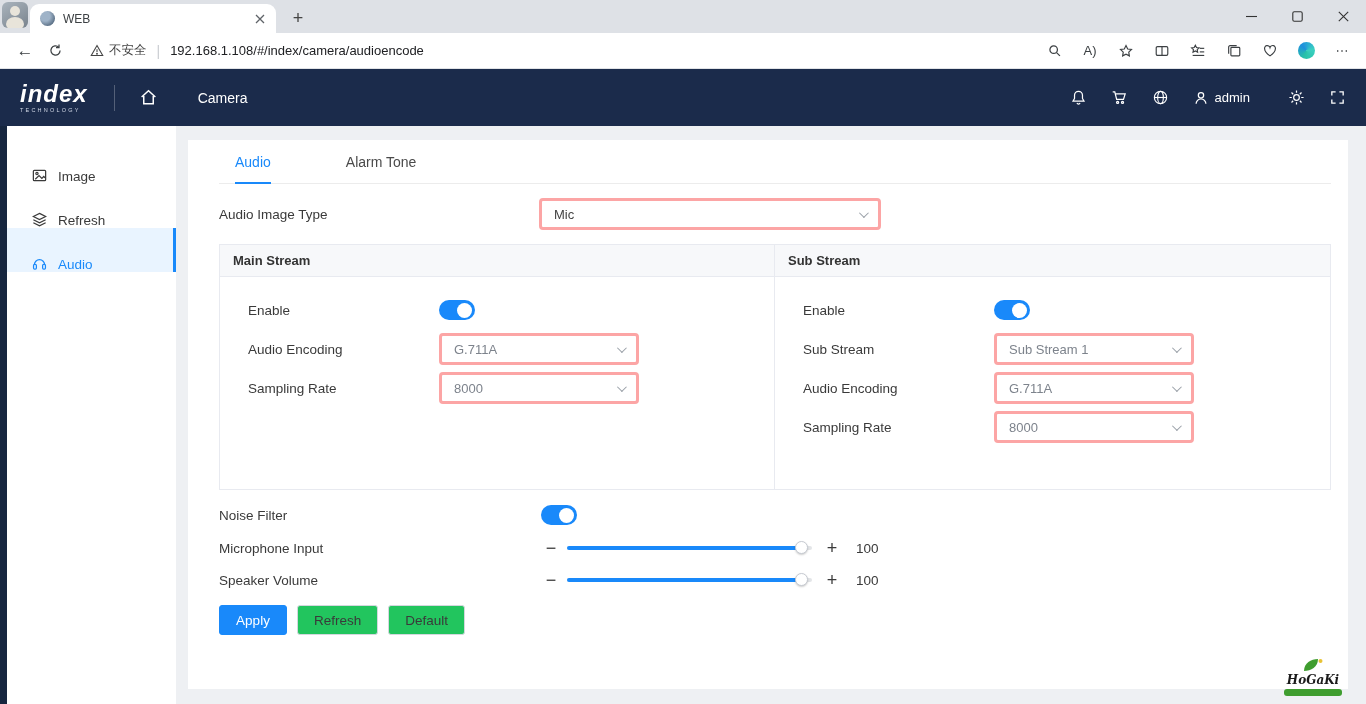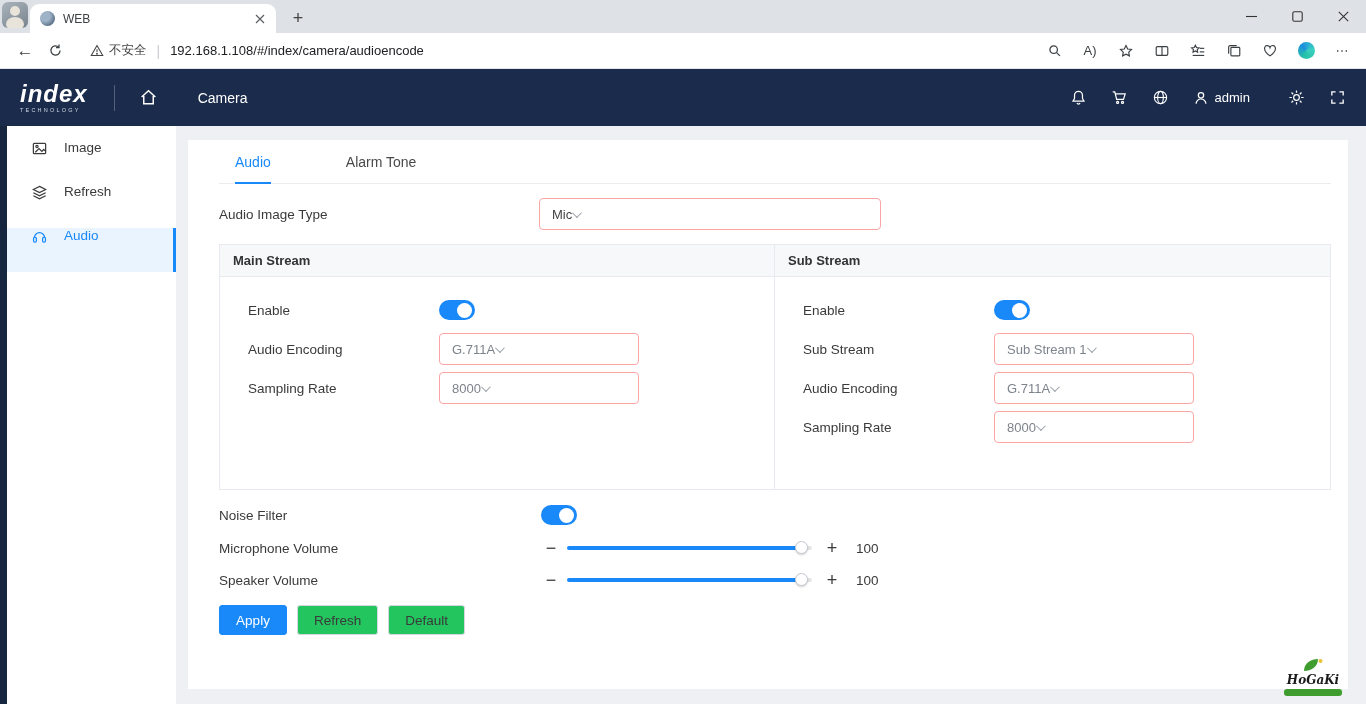--- a/index.html
+++ b/index.html
@@ -42,38 +42,38 @@
   .home-btn { margin-right:40px; color:#fff; }
   .hdr-title { font-size:14px; }
   .hdr-right { margin-left:auto; display:flex; align-items:center; gap:24px; }
   .hdr-ic { color:#fff; display:flex; align-items:center; gap:6px; font-size:13px; }
   .hdr-gear { margin-left:14px; }
 
   
   .page { display:flex; height:578px; }
   .left-strip { width:7px; background:#16263f; }
   .sidebar { width:169px; background:#fff; padding-top:14px; }
-  .side-item { height:44px; display:flex; align-items:flex-start; gap:16px; padding-left:24px; font-size:13.5px; color:#3a3a3a; position:relative; cursor:pointer; }
+  .side-item { height:44px; display:flex; align-items:flex-end; gap:10px; padding-left:24px; font-size:13.5px; color:#3a3a3a; position:relative; cursor:pointer; }
   .side-item.active { color:#1989fa; background:#e9f4ff; }
   .side-item.active::after { content:""; position:absolute; right:0; top:0; bottom:0; width:3px; background:#1989fa; }
 
   .main { flex:1; background:#eef0f3; padding:14px 18px 0 12px; position:relative; }
   .card { background:#fff; height:549px; padding:0 17px 0 31px; }
 
   
   .tabs { height:44px; border-bottom:1px solid #ececec; display:flex; gap:75px; padding-left:16px; align-items:center; }
   .ctab { font-size:14px; color:#4a4a4a; height:100%; display:flex; align-items:center; position:relative; cursor:pointer; }
   .ctab.active { color:#1989fa; }
   .ctab.active::after { content:""; position:absolute; left:0; right:0; bottom:-1px; height:2px; background:#1989fa; }
 
   
   .form-row { display:flex; align-items:center; margin-top:14px; }
   .f-label { width:320px; font-size:13.5px; color:#3a3a3a; }
-  .dropdown { height:32px; border:1px solid #fca5a5; border-radius:4px; background:#fff; display:flex; align-items:center;
-    padding:0 12px; font-size:13px; color:#444; cursor:pointer; }
+  .dropdown { height:32px; border:3px solid #fca5a5; border-radius:4px; background:#fff; display:flex; align-items:center;
+    justify-content:space-between; padding:0 12px; font-size:13px; color:#444; cursor:pointer; }
   .dd-wide { width:342px; }
   .dd-std { width:200px; color:#7d838c; }
   .chev { width:7px; height:7px; border-right:1.5px solid #9aa0a8; border-bottom:1.5px solid #9aa0a8; transform:rotate(45deg) translateY(-2px); }
 
   
   .stream-table { margin-top:14px; border:1px solid #e8eaf0; display:grid; grid-template-columns:1fr 1fr; }
   .th { background:#f7f8fa; font-weight:bold; font-size:13px; color:#333; height:32px; display:flex; align-items:center; padding-left:13px; border-bottom:1px solid #e8eaf0; }
   .th.left, .td.left { border-right:1px solid #e8eaf0; }
   .td { height:212px; padding-top:18px; }
   .crow { height:30px; margin-bottom:9px; display:flex; align-items:center; padding-left:28px; }
@@ -362,21 +362,21 @@
           </div>
         </div>
       </div>
 
       <div class="b-row" style="margin-top:15px;">
         <span class="b-label">Noise Filter</span>
         <span class="toggle"></span>
       </div>
 
       <div class="b-row">
-        <span class="b-label">Microphone Volume</span>
+        <span class="b-label">Microphone Input</span>
         <span class="vol-btn">−</span>
         <div class="slider">
           <div class="slider-fill"></div>
             <div class="slider-knob"></div>
         </div>
         <span class="vol-btn">+</span>
         <span class="vol-value">100</span>
       </div>
 
       <div class="b-row">

